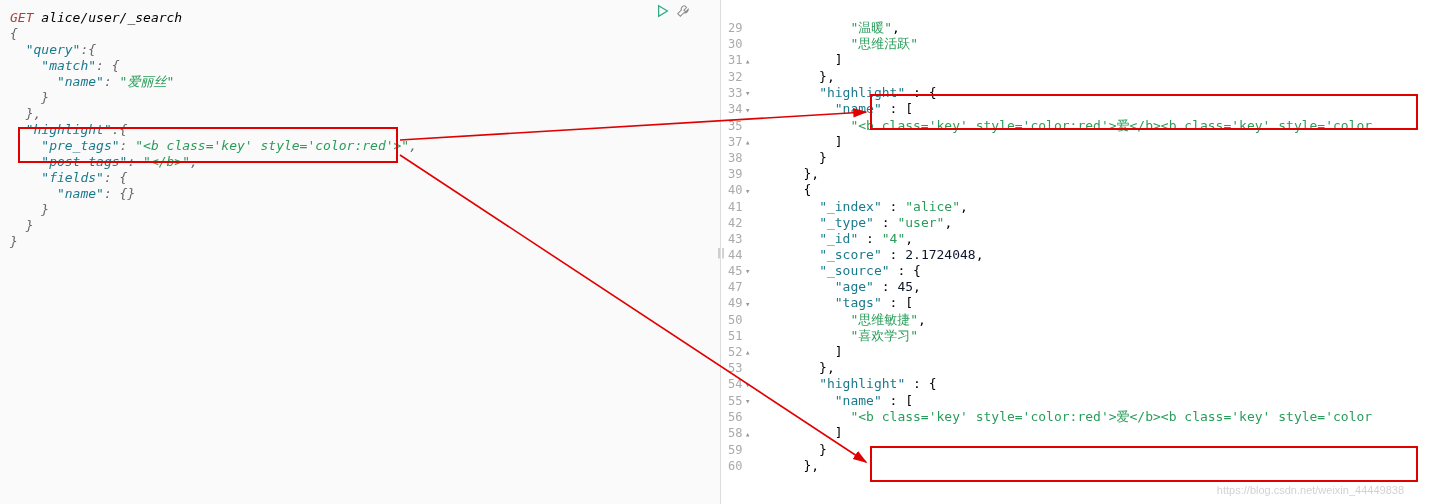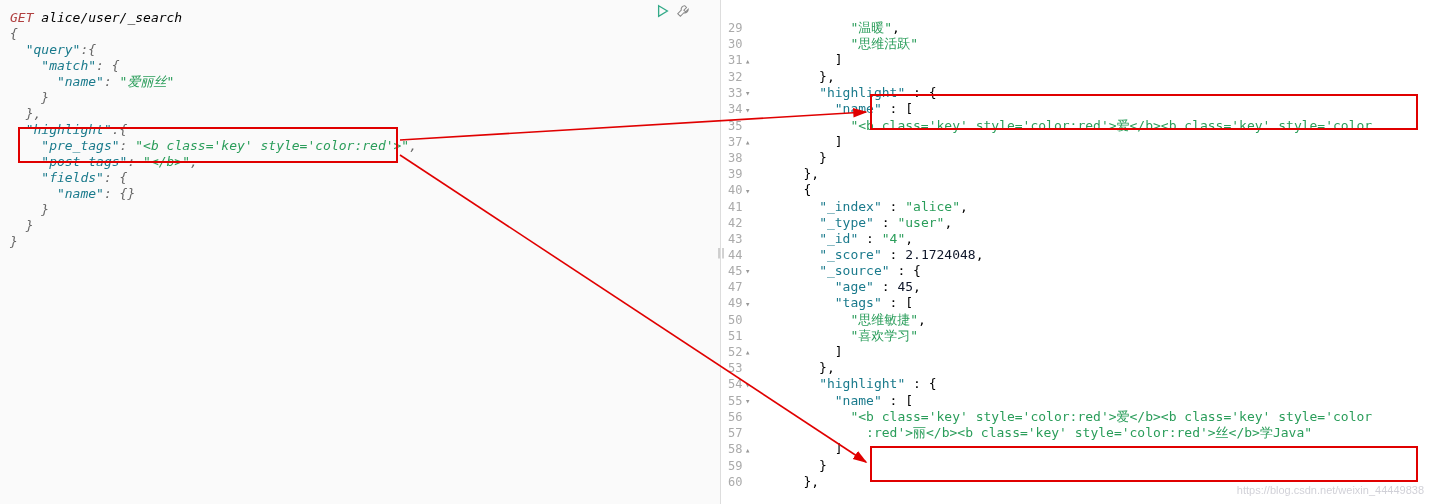--- a/index.html
+++ b/index.html
@@ -84,21 +84,21 @@
     left: 50%;
     top: 50%;
     transform: translate(-50%, -50%);
     font-size: 10px;
     color: #999;
     letter-spacing: -2px;
   }
   .watermark {
     position: absolute;
     bottom: 8px;
-    right: 16px;
+    right: 36px;
     color: rgba(120,120,140,0.35);
     font-size: 11px;
     font-family: sans-serif;
   }
   .arrow-layer {
     position: absolute;
     inset: 0;
     pointer-events: none;
     z-index: 10;
   }
@@ -234,24 +234,20 @@
       </div>
       <div class="line">
         <div class="gutter">55<span class="fold">▾</span></div>
         <div class="code">          <span class="kw-key">"name"</span> : [</div>
       </div>
       <div class="line">
         <div class="gutter">56<span class="fold"></span></div>
         <div class="code">            <span class="kw-str">"&lt;b class='key' style='color:red'&gt;爱&lt;/b&gt;&lt;b class='key' style='color</span></div>
       </div>
       <div class="line">
-        <div class="gutter">57<span class="fold"></span></div>
-        <div class="code">              <span class="kw-str">:red'&gt;丽&lt;/b&gt;&lt;b class='key' style='color:red'&gt;丝&lt;/b&gt;学Java"</span></div>
-      </div>
-      <div class="line">
         <div class="gutter">58<span class="fold">▴</span></div>
         <div class="code">          ]</div>
       </div>
       <div class="line">
         <div class="gutter">59<span class="fold"></span></div>
         <div class="code">        }</div>
       </div>
       <div class="line">
         <div class="gutter">60<span class="fold"></span></div>
         <div class="code">      },</div>

